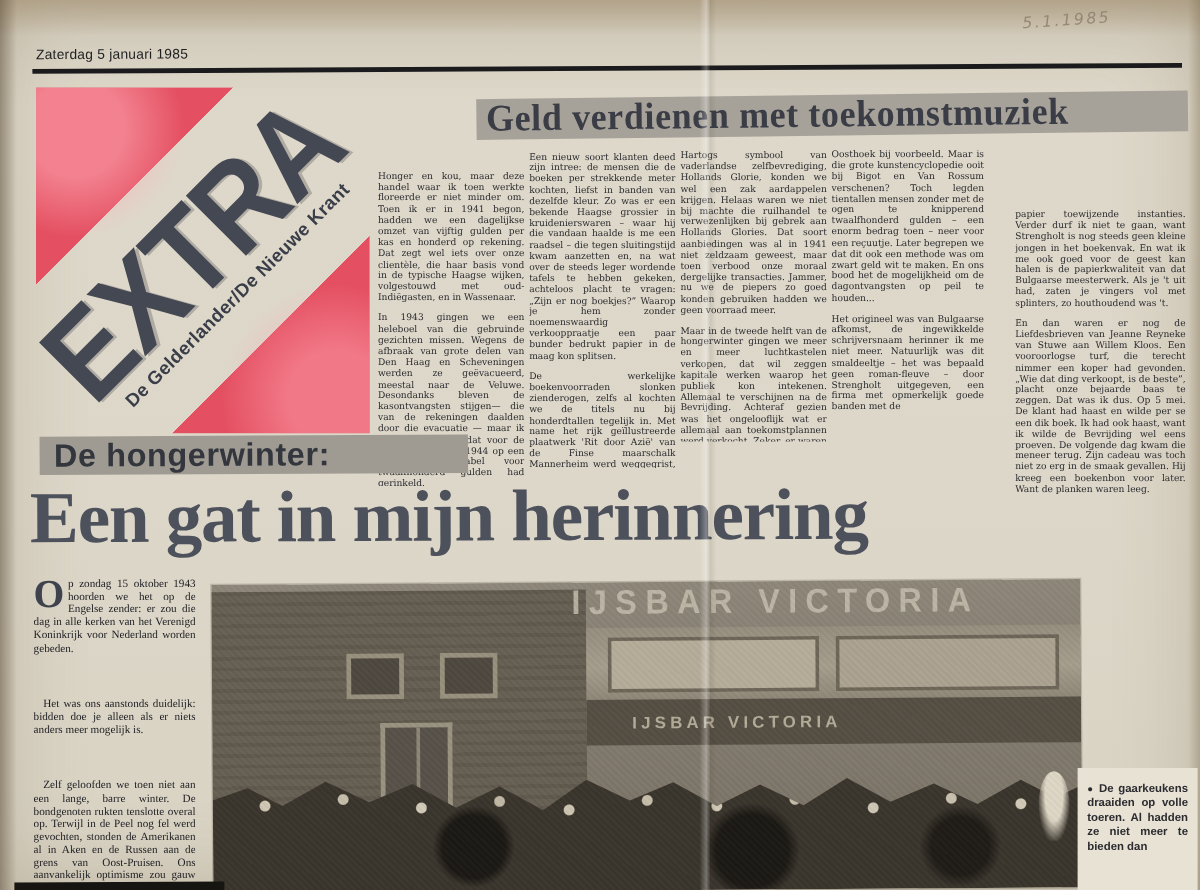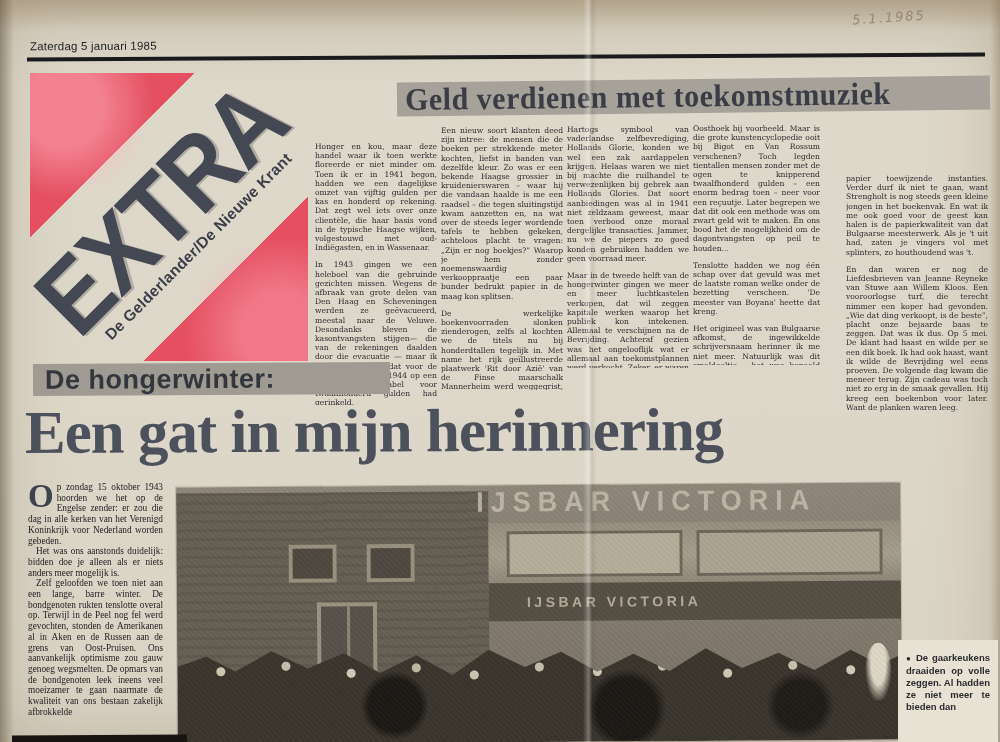--- a/index.html
+++ b/index.html
@@ -54,21 +54,21 @@
   .kicker-bar{position:absolute;left:33px;top:363px;width:357px;height:32px;background:#9f9b92;transform:rotate(-.3deg);
         display:flex;align-items:center;padding-left:12px;box-sizing:border-box;}
   .kicker-bar span{font-size:27px;font-weight:bold;color:#33363d;letter-spacing:.5px;}
   .main-headline{position:absolute;left:25px;top:396px;width:895px;font-family:"Liberation Serif",serif;
         font-weight:bold;font-size:61px;color:#4d515b;letter-spacing:-1px;white-space:nowrap;transform:rotate(-.25deg);}
 
   .intro-col{position:absolute;left:28px;top:482px;width:135px;height:252px;overflow:hidden;
         font-family:"Liberation Serif",serif;font-size:9.3px;line-height:10.7px;color:#1d1d21;text-align:justify;}
   .intro-col p{margin:0;}
   .intro-col p.sp{margin-top:9px;}
-  .intro-col p.ind{text-indent:8px;}
+  .intro-col p.ind{text-indent:8px;margin-top:36px;}
   .dropcap{float:left;font-size:33px;line-height:26px;font-weight:bold;color:#3f434d;margin:1px 3px 0 0;}
 
   
   .photo{position:absolute;left:177px;top:485px;width:724px;height:257px;overflow:hidden;transform:rotate(-.4deg);
         background:linear-gradient(180deg,#8d8679 0,#837c6f 40%,#776f62 100%);box-shadow:0 0 0 1px rgba(60,50,40,.2);}
   .ph-building{position:absolute;left:0;top:6px;width:312px;height:251px;background:#665f53;
         background-image:repeating-linear-gradient(180deg,rgba(0,0,0,.07) 0 3px,rgba(0,0,0,0) 3px 9px);}
   .ph-door{position:absolute;left:140px;top:110px;width:52px;height:130px;background:#57514a;border:4px solid #9a9280;border-bottom:none;}
   .ph-door-split{position:absolute;left:50%;top:0;width:3px;height:100%;background:#8d8574;}
   .ph-win{position:absolute;width:40px;height:30px;background:#4e483f;border:4px solid #98907e;}
@@ -144,21 +144,20 @@
     <p class="cp">Een nieuw soort klanten deed zijn intree: de mensen die de boeken per strekkende meter kochten, liefst in banden van dezelfde kleur. Zo was er een bekende Haagse grossier in kruidenierswaren – waar hij die vandaan haalde is me een raadsel – die tegen sluitingstijd kwam aanzetten en, na wat over de steeds leger wordende tafels te hebben gekeken, achteloos placht te vragen: „Zijn er nog boekjes?” Waarop je hem zonder noemenswaardig verkooppraatje een paar bunder bedrukt papier in de maag kon splitsen.</p>
     <p class="cp">De werkelijke boekenvoorraden slonken zienderogen, zelfs al kochten we de titels nu bij honderdtallen tegelijk in. Met name het rijk geïllustreerde plaatwerk 'Rit door Azië' van de Finse maarschalk Mannerheim werd weggegrist, want het was een boek waarmee je als schenker nog eer in kon leggen.</p>
 
   </div>
   <div class="col" id="col3">
     <p class="cp">Hartogs symbool van vaderlandse zelfbevrediging, Hollands Glorie, konden we wel een zak aardappelen krijgen. Helaas waren we niet bij machte die ruilhandel te verwezenlijken bij gebrek aan Hollands Glories. Dat soort aanbiedingen was al in 1941 niet zeldzaam geweest, maar toen verbood onze moraal dergelijke transacties. Jammer, nu we de piepers zo goed konden gebruiken hadden we geen voorraad meer.</p>
     <p class="cp">Maar in de tweede helft van de hongerwinter gingen we meer en meer luchtkastelen verkopen, dat wil zeggen kapitale werken waarop het publiek kon intekenen. Allemaal te verschijnen na de Bevrijding. Achteraf gezien was het ongelooflijk wat er allemaal aan toekomstplannen werd verkocht. Zeker, er waren heel wat degelijke namen bij waaraan men geen buil kon vallen: de encyclopedieën van Elsevier en</p>
   </div>
   <div class="col" id="col4">
     <p class="cp">Oosthoek bij voorbeeld. Maar is die grote kunstencyclopedie ooit bij Bigot en Van Rossum verschenen? Toch legden tientallen mensen zonder met de ogen te knipperend twaalfhonderd gulden – een enorm bedrag toen – neer voor een reçuutje. Later begrepen we dat dit ook een methode was om zwart geld wit te maken. En ons bood het de mogelijkheid om de dagontvangsten op peil te houden...</p>
-    <p class="cp">Tenslotte hadden we nog één schap over dat gevuld was met de laatste roman welke onder de bezetting verscheen. 'De meester van Boyana' heette dat kreng.</p>
     <p class="cp">Het origineel was van Bulgaarse afkomst, de ingewikkelde schrijversnaam herinner ik me niet meer. Natuurlijk was dit smaldeeltje – het was bepaald geen roman-fleuve – door Strengholt uitgegeven, een firma met opmerkelijk goede banden met de</p>
   </div>
   <div class="col" id="col5">
     <p class="cp">papier toewijzende instanties. Verder durf ik niet te gaan, want Strengholt is nog steeds geen kleine jongen in het boekenvak. En wat ik me ook goed voor de geest kan halen is de papierkwaliteit van dat Bulgaarse meesterwerk. Als je 't uit had, zaten je vingers vol met splinters, zo houthoudend was 't.</p>
     <p class="cp">En dan waren er nog de Liefdesbrieven van Jeanne Reyneke van Stuwe aan Willem Kloos. Een vooroorlogse turf, die terecht nimmer een koper had gevonden. „Wie dat ding verkoopt, is de beste”, placht onze bejaarde baas te zeggen. Dat was ik dus. Op 5 mei. De klant had haast en wilde per se een dik boek. Ik had ook haast, want ik wilde de Bevrijding wel eens proeven. De volgende dag kwam die meneer terug. Zijn cadeau was toch niet zo erg in de smaak gevallen. Hij kreeg een boekenbon voor later. Want de planken waren leeg.</p>
   </div>
 
   <div class="kicker-bar">
     <span>De hongerwinter:</span>
   </div>
@@ -184,17 +183,17 @@
     <div class="ph-storewin2"></div>
     <div class="ph-fascia">
       <span>IJSBAR VICTORIA</span>
     </div>
     <div class="ph-crowd"></div>
     <div class="ph-blob"></div>
     <div class="ph-grain"></div>
   </div>
 
   <div class="caption-box"></div>
-  <div class="caption"><span class="bullet">●</span> <span>De gaarkeukens draaiden op volle zeggen. Al hadden ze niet meer te bieden dan</span></div>
+  <div class="caption"><span class="bullet">●</span> <span>De gaarkeukens draaiden op volle toeren. Al hadden ze niet meer te bieden dan</span></div>
 
   <div class="fold"></div>
   <div class="bottom-strip"></div>
 </div>
 
 </body></html>

